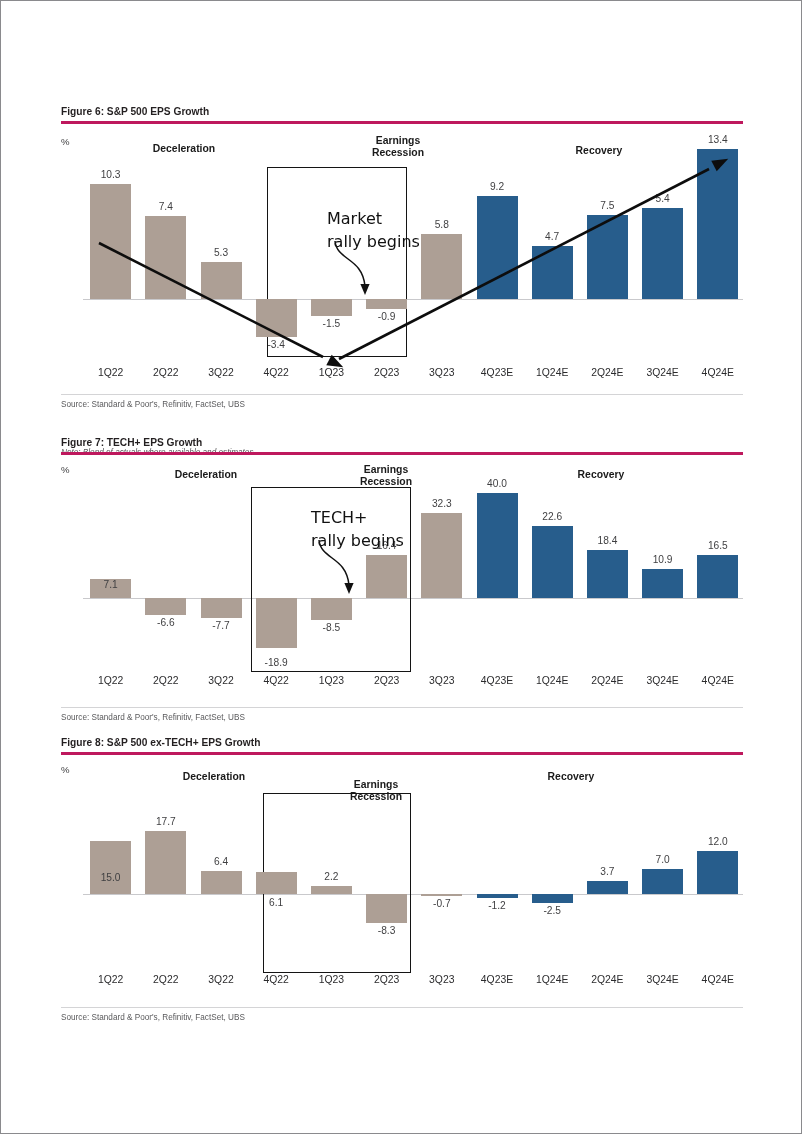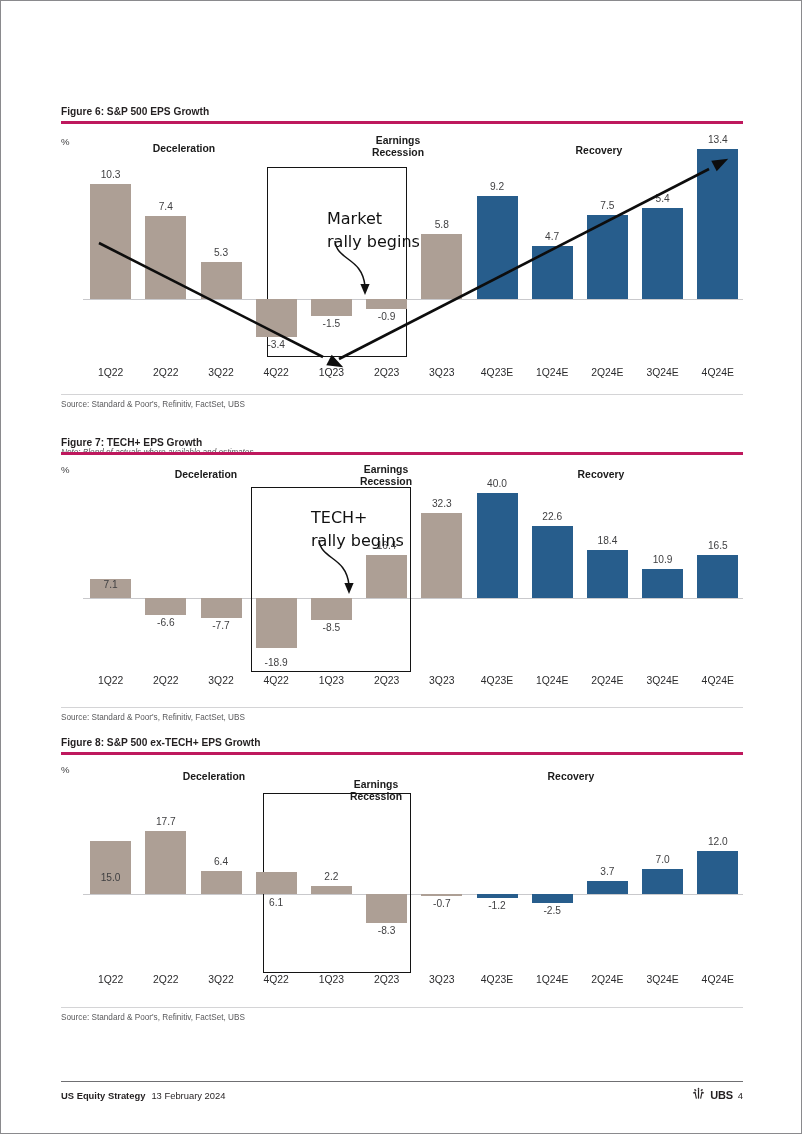--- a/index.html
+++ b/index.html
@@ -263,33 +263,13 @@
           <div class="xlabel" style="left: 624.8px; width: 64px; top: 213px;">4Q24E</div>
         </div>
     </div>
 
     <div class="src" style="top:1006px;">
       <span>Source: Standard &amp; Poor's, Refinitiv, FactSet, UBS</span>
     </div>
 
   </div>
 
-  <div class="footer">
-    <span class="fl">US Equity Strategy</span>
-    <span class="fd">13 February 2024</span>
-    <span class="fr">
-      <svg class="keys" width="13" height="12" viewBox="0 0 13 12">
-        <g fill="#231f20">
-          <path d="M6.5 0.4 L7.5 2.0 L6.5 3.0 L5.5 2.0 Z"></path>
-          <path d="M2.2 2.0 L4.0 2.4 L4.4 4.0 L2.6 3.7 Z"></path>
-          <path d="M10.8 2.0 L10.4 3.7 L8.6 4.0 L9.0 2.4 Z"></path>
-          <path d="M0.8 5.4 L2.6 4.9 L3.6 6.1 L1.8 6.7 Z"></path>
-          <path d="M12.2 5.4 L11.2 6.7 L9.4 6.1 L10.4 4.9 Z"></path>
-          <rect x="5.9" y="2.8" width="1.2" height="8.8"></rect>
-          <rect x="3.1" y="4.6" width="1.1" height="7.0" transform="rotate(-12 3.65 8.1)"></rect>
-          <rect x="8.8" y="4.6" width="1.1" height="7.0" transform="rotate(12 9.35 8.1)"></rect>
-        </g>
-      </svg>
-      <span class="ubs">UBS</span>
-      <span class="pg">4</span>
-    </span>
-  </div>
 </div>
 
 </body></html>

